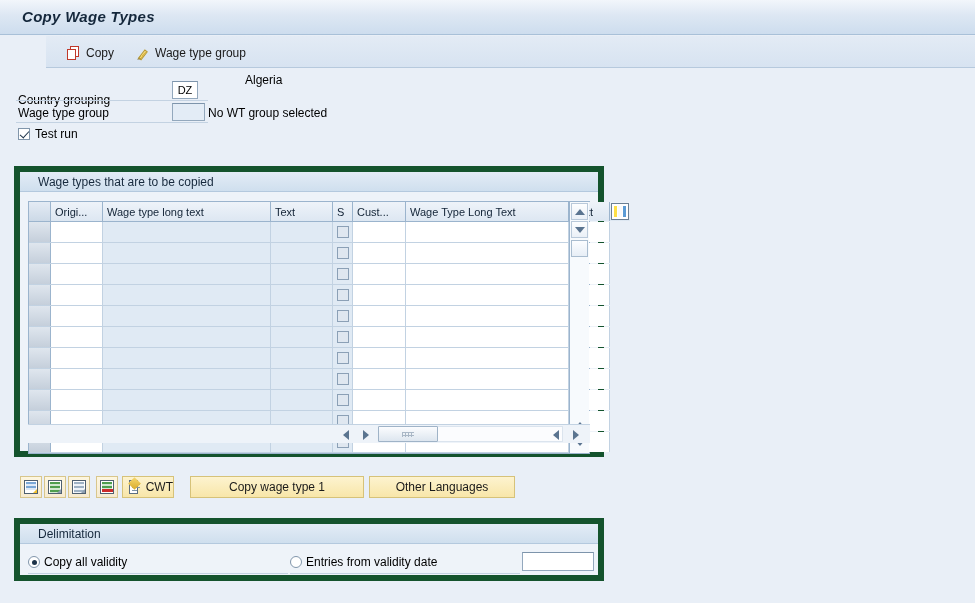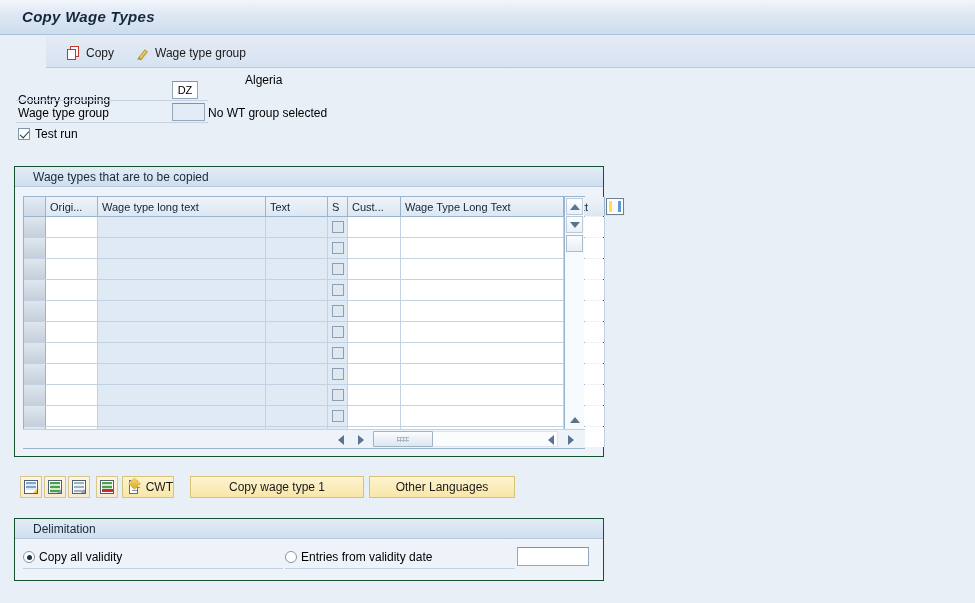--- a/index.html
+++ b/index.html
@@ -129,21 +129,21 @@
     width: 4px; height: 8px;
     border: solid #1d3349;
     border-width: 0 1.6px 1.6px 0;
     transform: rotate(42deg);
   }
 
   
   .panel {
     position: absolute;
     box-sizing: border-box;
-    border: 1px solid #14532d;
+    border: 6px solid #14532d;
     background: #eef3f9;
   }
   .panel-caption {
     height: 20px;
     background: linear-gradient(to bottom, #e3ecf6 0%, #cfdfee 100%);
     border-bottom: 1px solid #b4c9de;
     display: flex;
     align-items: center;
     padding-left: 18px;
     font-size: 12px;

